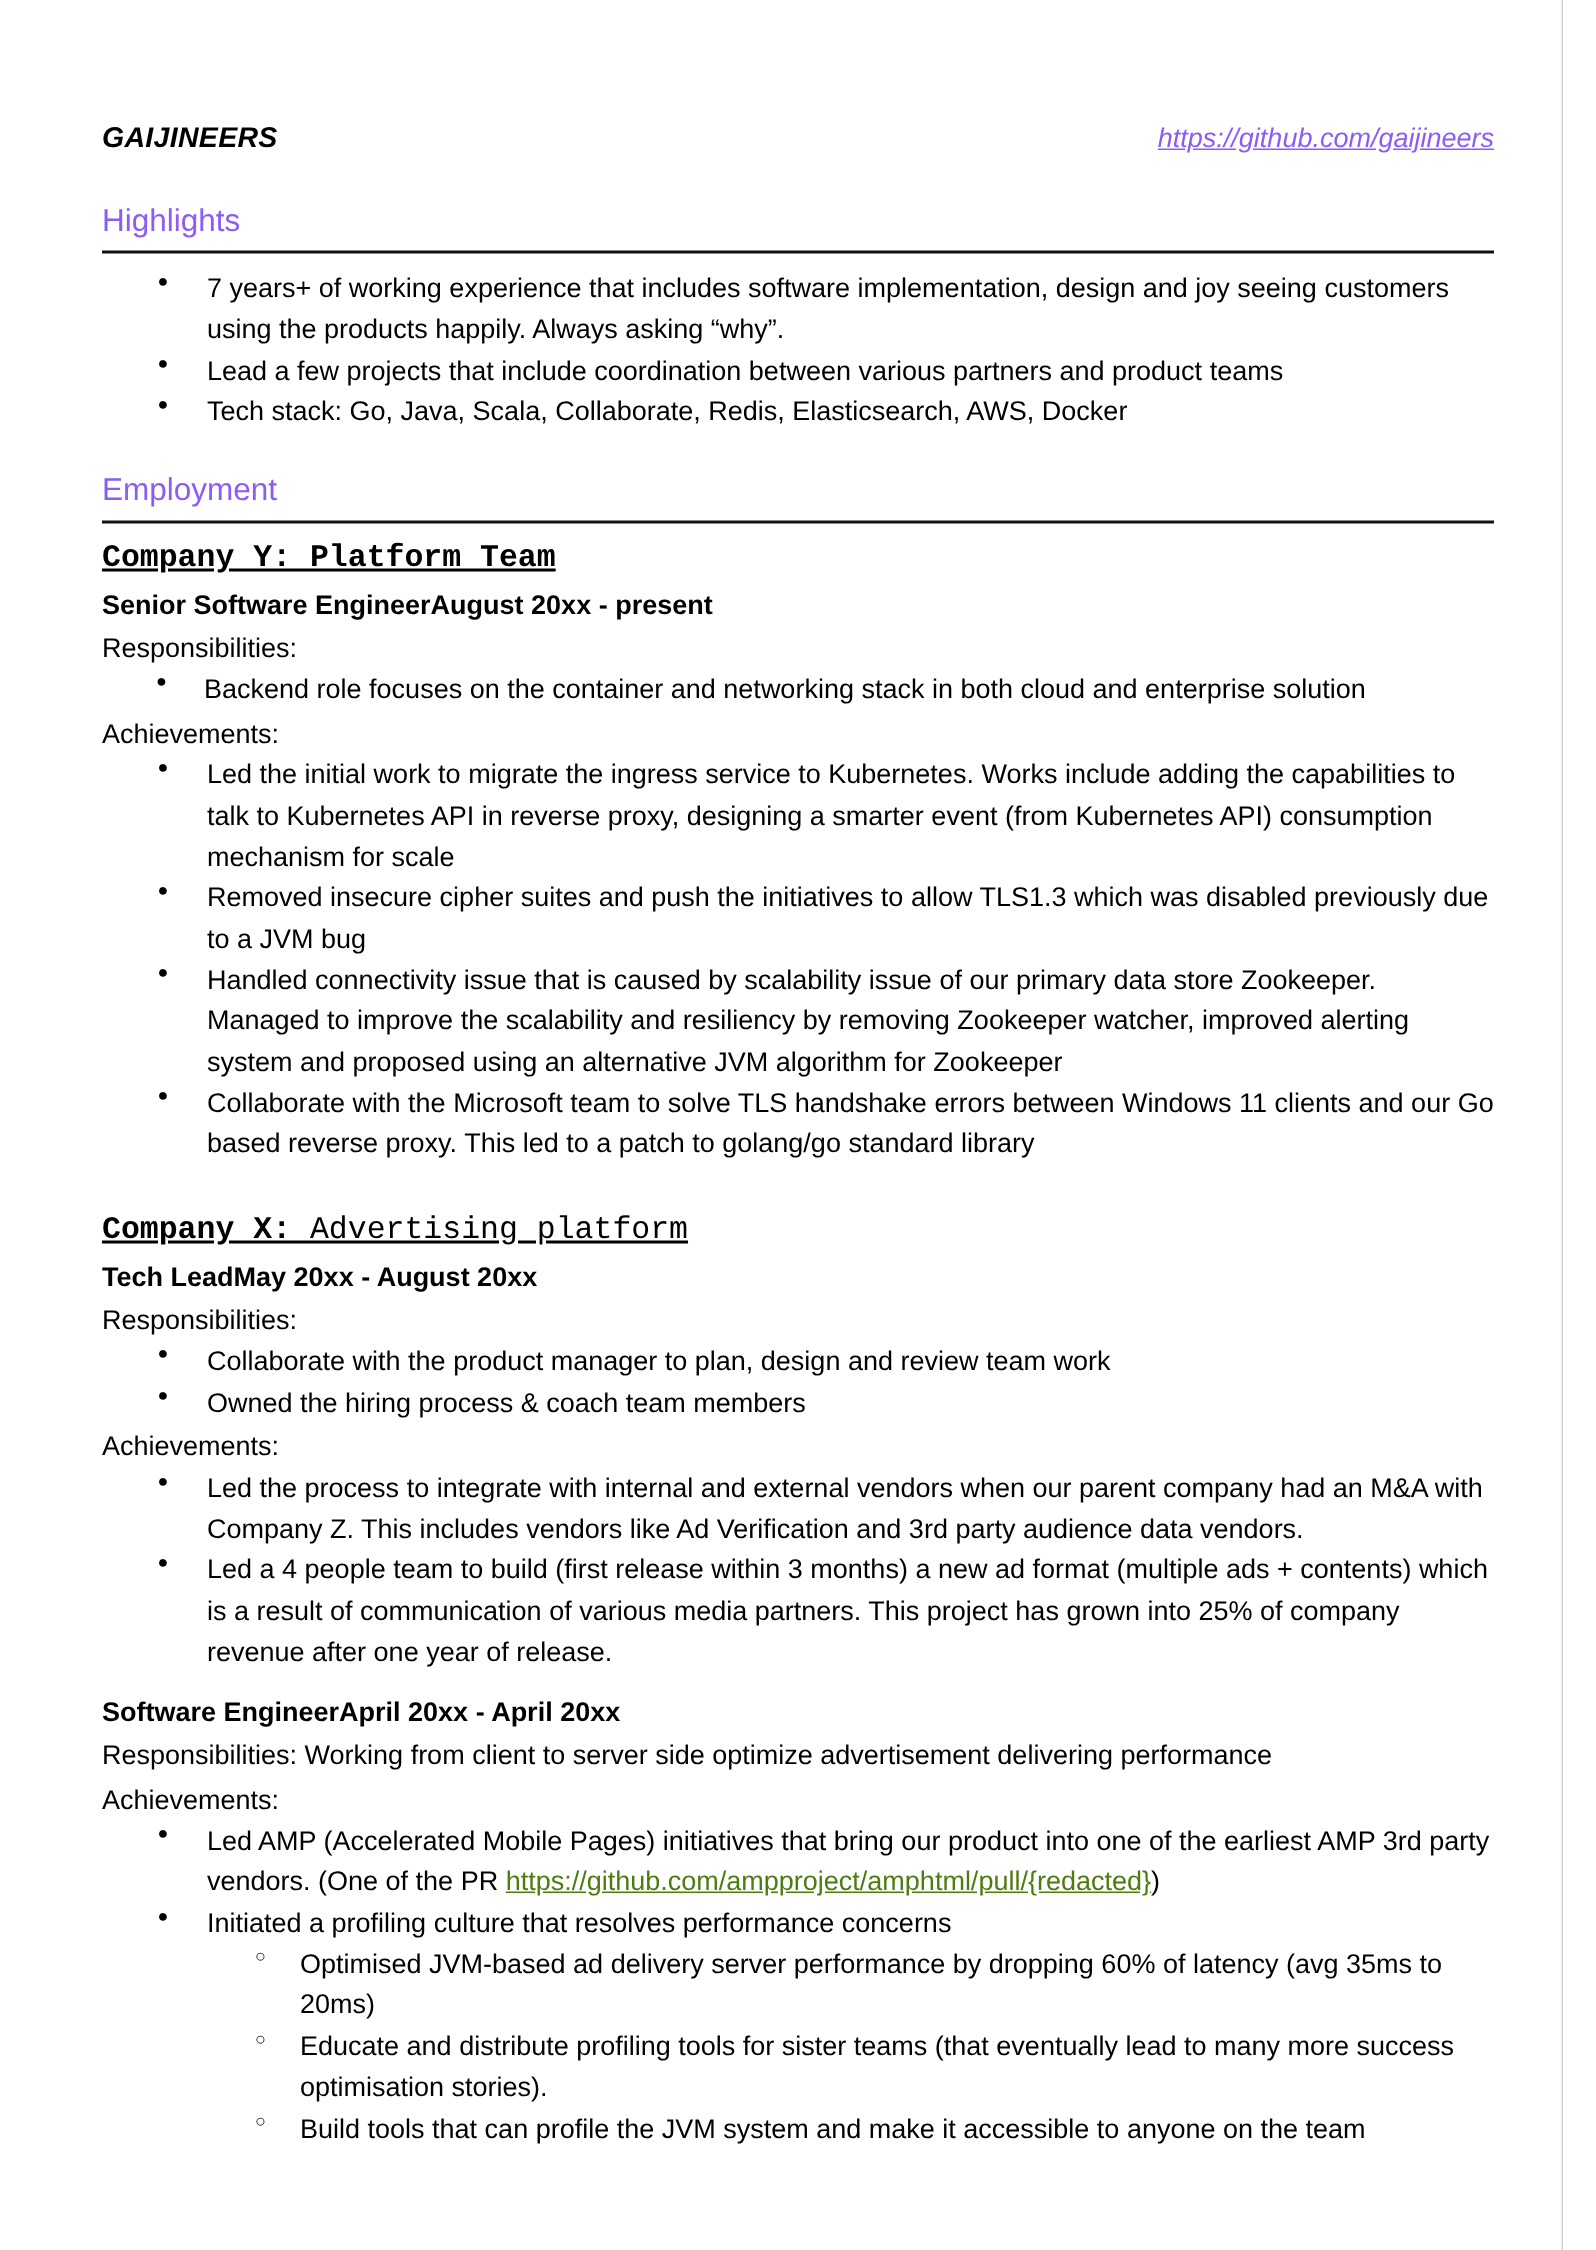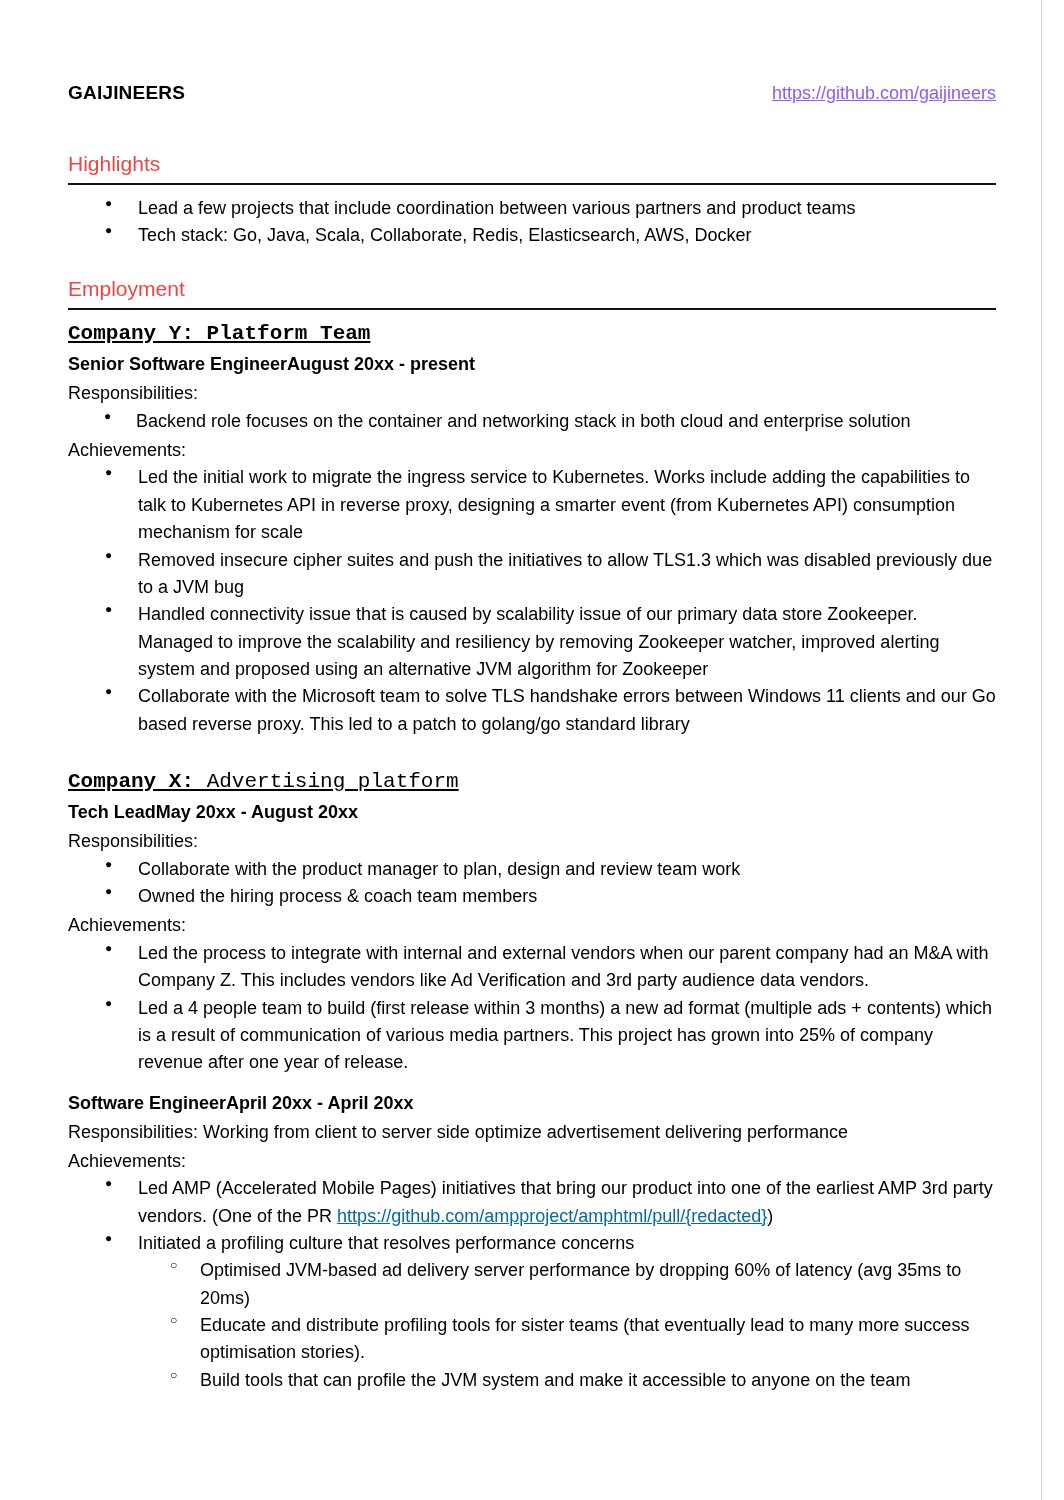--- a/index.html
+++ b/index.html
@@ -33,42 +33,43 @@
     left: 68px;
     top: 82px;
     width: 928px;
   }
 
   
   .doc-header {
     display: flex;
     align-items: baseline;
     justify-content: space-between;
-    margin-bottom: 46px;
+    margin-bottom: 30px;
+    font-style: italic;
   }
   .doc-name {
     font-size: 19px;
     font-weight: bold;
     letter-spacing: 0.2px;
     line-height: 1.2;
   }
   .doc-link {
     font-size: 18px;
     color: #8b5cf6;
     text-decoration: underline;
     line-height: 1.2;
   }
 
   
   .section {
     margin-top: 26px;
   }
   .section-title {
     font-size: 21px;
-    color: #ef4444;
+    color: #8b5cf6;
     font-weight: normal;
     line-height: 1.25;
     padding-bottom: 6px;
   }
   .section-rule {
     border: 0;
     border-top: 2.5px solid #111111;
     margin: 0 0 10px 0;
     width: 100%;
   }
@@ -151,41 +152,42 @@
   }
   ul.sub-bullets > li::before {
     content: "\25CB";
     position: absolute;
     left: 32px;
     top: -1px;
     font-size: 12px;
     line-height: 1.52;
   }
   .inline-link {
-    color: #0369a1;
+    color: #4d7c0f;
   }
   .spacer-sm { height: 10px; }
 </style>
 </head>
 <body>
 
 <div class="page">
   <div class="page-edge"></div>
 
   <div class="content">
 
     <div class="doc-header">
       <div class="doc-name">GAIJINEERS</div>
       <a class="doc-link" href="#">https://github.com/gaijineers</a>
     </div>
 
     <div class="section">
       <div class="section-title">Highlights</div>
       <hr class="section-rule">
       <ul class="bullets">
+        <li>7 years+ of working experience that includes software implementation, design and joy seeing customers using the products happily. Always asking “why”.</li>
         <li>Lead a few projects that include coordination between various partners and product teams</li>
         <li>Tech stack: Go, Java, Scala, Collaborate, Redis, Elasticsearch, AWS, Docker</li>
       </ul>
     </div>
 
     <div class="section">
       <div class="section-title">Employment</div>
       <hr class="section-rule">
 
       <div class="job">

